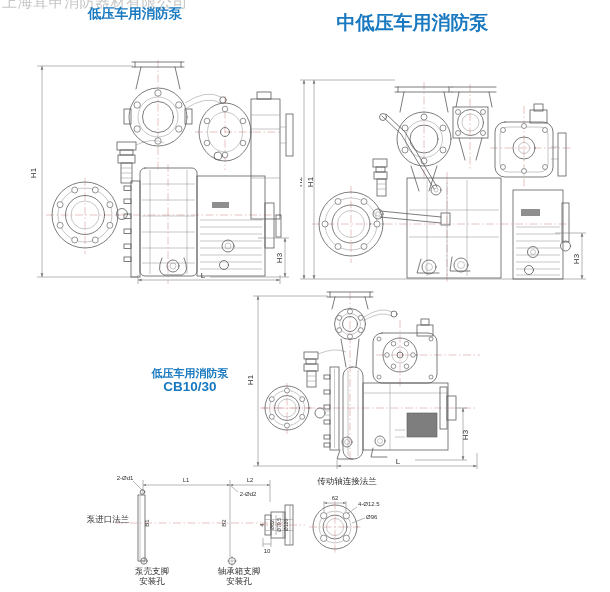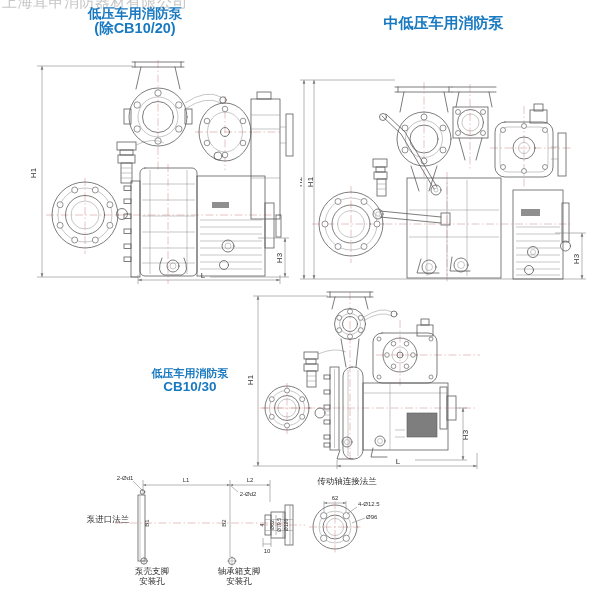--- a/index.html
+++ b/index.html
@@ -3,21 +3,21 @@
 <meta charset="utf-8">
 <style>
   html,body{margin:0;padding:0;background:#fff}
   .page{position:relative;width:610px;height:592px;overflow:hidden;background:#fff;
         font-family:"Liberation Sans","DejaVu Sans",sans-serif}
   .wm{position:absolute;left:2px;top:-7px;font-size:15px;color:#c6c6c6;letter-spacing:.5px;
       white-space:nowrap;font-family:"DejaVu Sans",sans-serif}
   .title{position:absolute;color:#1879c0;font-weight:700;text-align:center;line-height:14px}
   #t1{left:60px;top:7px;width:150px;font-size:13.5px}
   #t1 .l2{font-size:14.5px}
-  #t2{left:361px;top:16px;width:165px;font-size:15px}
+  #t2{left:330px;top:16px;width:165px;font-size:19px}
   #t3{left:122px;top:367px;width:136px;font-size:11px;line-height:12px}
   #t3 .l2{font-size:13.5px;line-height:15px}
   .dwg{position:absolute}
   svg .ln{stroke:#5c5c5c;stroke-width:.8;fill:none;stroke-linecap:round}
   svg .lt{stroke:#8f8f8f;stroke-width:.5;fill:none}
   svg .cl{stroke:#d49494;stroke-width:.55;fill:none;stroke-dasharray:8 2.5 1.5 2.5}
   svg .dim{stroke:#7a7a7a;stroke-width:.55;fill:none}
   svg .bolt{stroke:#5c5c5c;stroke-width:.65;fill:#fefefe}
   svg text{font-family:"Liberation Sans","DejaVu Sans",sans-serif;fill:#333}
   svg .dtx{font-size:8px}
@@ -27,21 +27,20 @@
 </style>
 </head>
 <body>
 
 <div class="page">
 
   <div class="wm">上海茸申消防器材有限公司</div>
 
   <div class="title" id="t1">
     <div>低压车用消防泵</div>
-    <div class="l2">(除CB10/20)</div>
   </div>
   <div class="title" id="t2">中低压车用消防泵</div>
   <div class="title" id="t3">
     <div>低压车用消防泵</div>
     <div class="l2">CB10/30</div>
   </div>
 
   <svg class="dwg" style="left:10px;top:58px" width="290" height="235" viewBox="0 0 290 235">
     <defs>
       <marker id="a1" viewBox="0 0 10 10" refX="9.5" refY="5" markerWidth="7" markerHeight="7" orient="auto-start-reverse">

